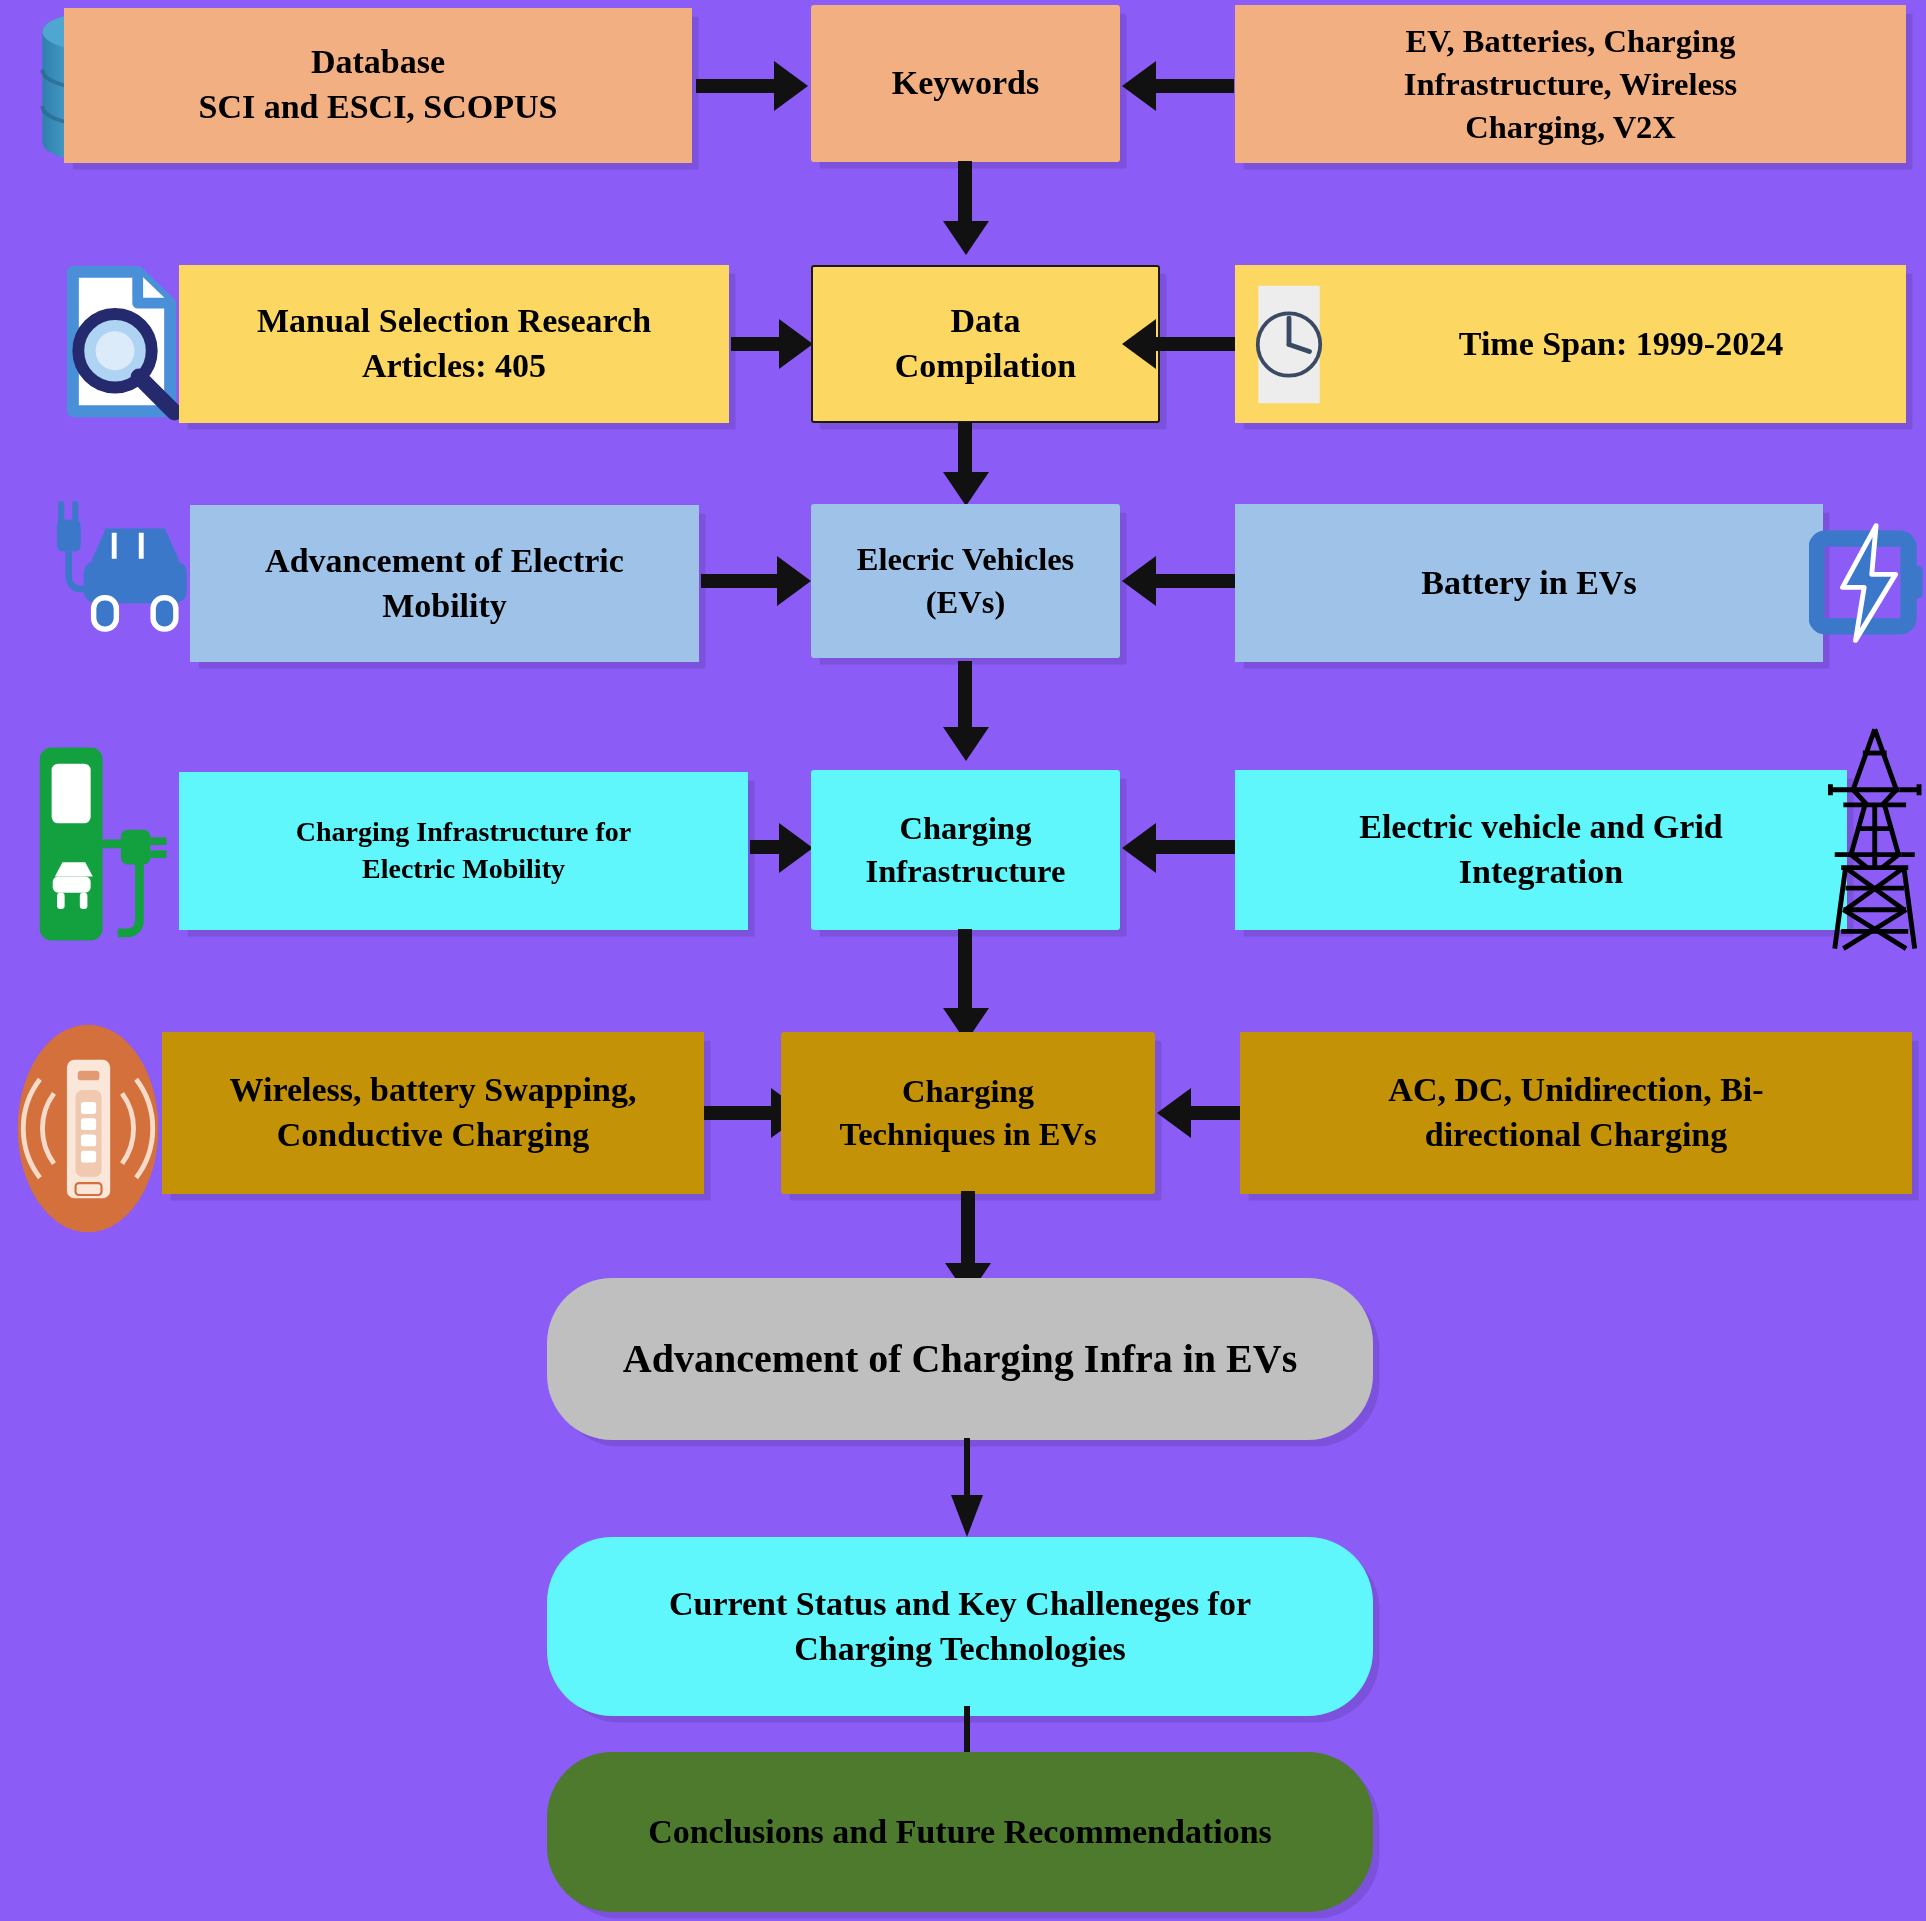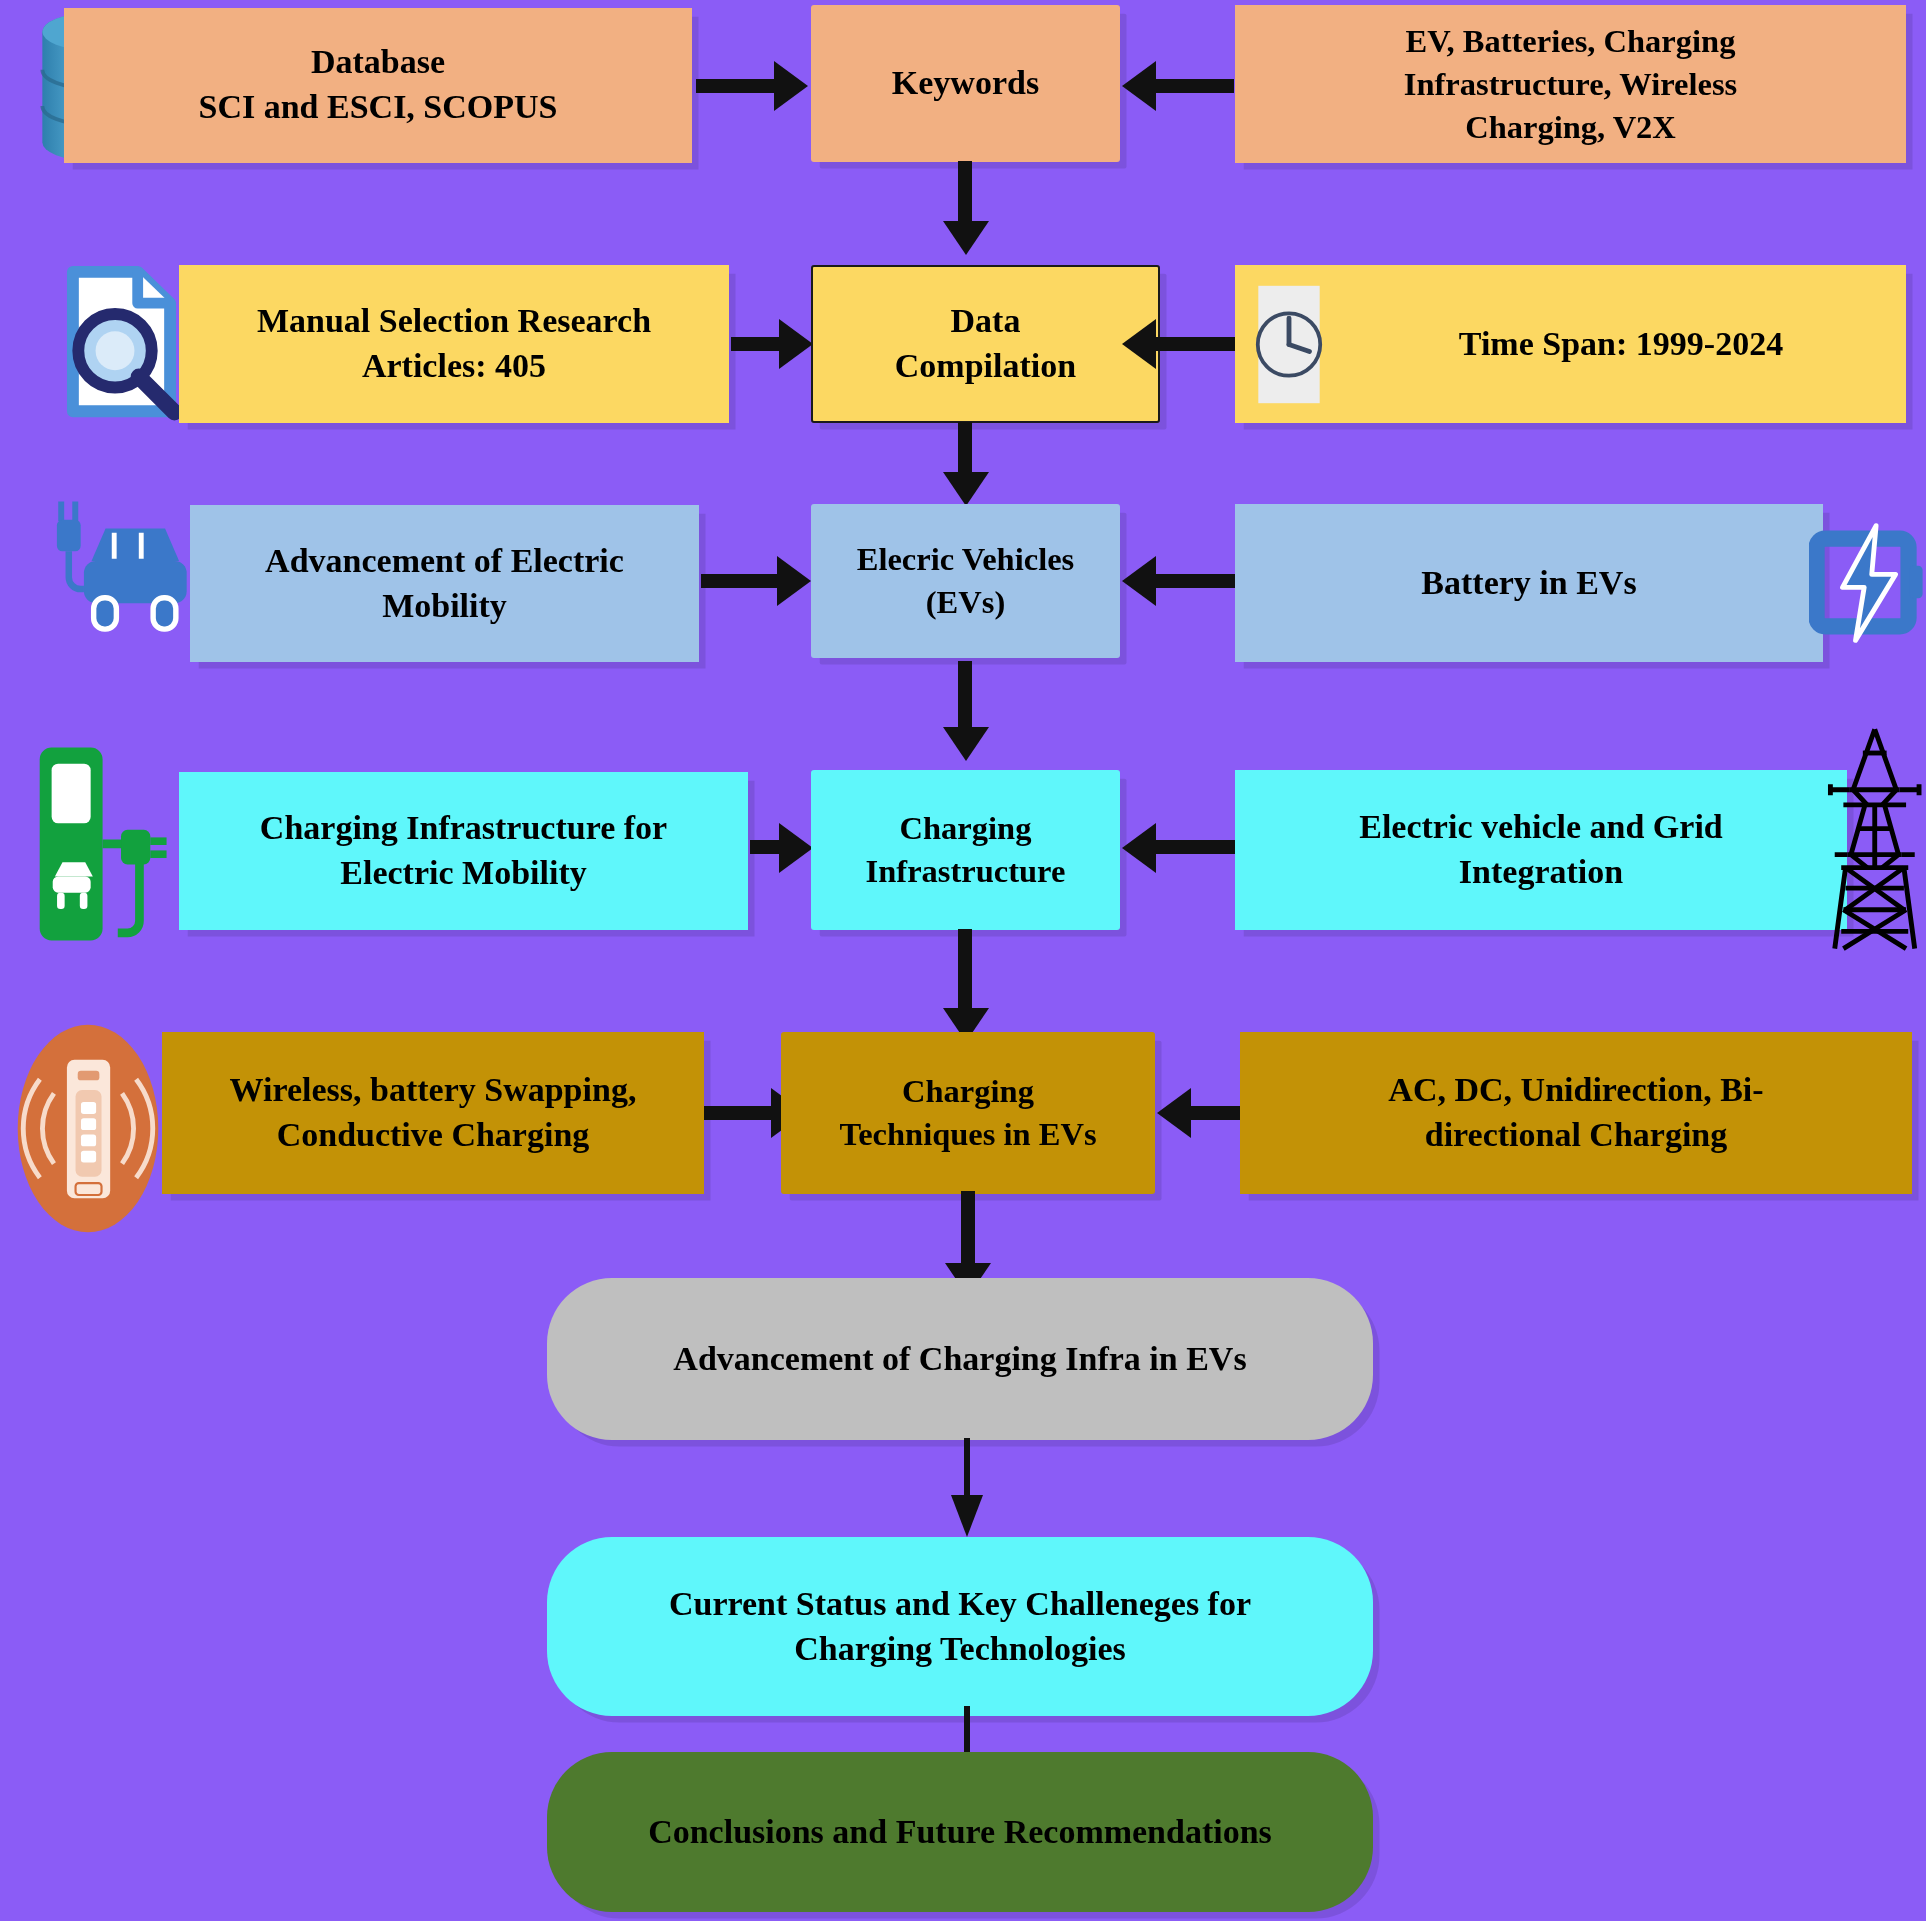--- a/index.html
+++ b/index.html
@@ -245,21 +245,21 @@
         <rect x="70" y="278" width="14" height="30" rx="6"></rect>
         <rect x="112" y="278" width="14" height="30" rx="6"></rect>
       </g>
       <path d="M154 188 h46 a22 22 0 0 1 22 22 v120 a22 22 0 0 1 -22 22 h-18" fill="none" stroke="#12A13E" stroke-width="16"></path>
       <rect x="188" y="162" width="54" height="64" rx="12" fill="#12A13E"></rect>
       <rect x="242" y="176" width="30" height="14" fill="#12A13E"></rect>
       <rect x="242" y="200" width="30" height="14" fill="#12A13E"></rect>
     </svg>
   </div>
 
-  <div class="node sq c-cyan" style="left:179px; top:772px; width:569px; height:158px; font-size:34px;">
+  <div class="node sq c-cyan" style="left:179px; top:772px; width:569px; height:158px; font-size:28px;">
     <span class="txt">
       <span>Charging Infrastructure for</span><br>
       <span>Electric Mobility</span>
     </span>
   </div>
 
   <div class="line-h" style="left:750px; top:840px; width:32.5px;"></div>
   <div class="head-r" style="left:779px; top:823px;"></div>
 
   <div class="node rnd c-cyan" style="left:811px; top:770px; width:309px; height:160px; font-size:32.5px;">
@@ -354,21 +354,21 @@
   <div class="node sq c-gold" style="left:1240px; top:1032px; width:672px; height:162px; font-size:34px;">
     <span class="txt">
       <span>AC, DC, Unidirection, Bi-</span><br>
       <span>directional Charging</span>
     </span>
   </div>
 
   <div class="line-v" style="left:961px; top:1191px; height:81px;"></div>
   <div class="head-d" style="left:945px; top:1263px;"></div>
 
-  <div class="node pill c-gray" style="left:547px; top:1278px; width:826px; height:162px; font-size:34px;">
+  <div class="node pill c-gray" style="left:547px; top:1278px; width:826px; height:162px; font-size:40px;">
     <span class="txt">Advancement of Charging Infra in EVs</span>
   </div>
 
   <div class="line-v thin" style="left:964px; top:1438px; height:70px;"></div>
   <div class="head-d slim" style="left:951px; top:1495px;"></div>
 
   <div class="node pill c-cyan" style="left:547px; top:1537px; width:826px; height:179px; font-size:34px;">
     <span class="txt">
       <span>Current Status and Key Challeneges for</span><br>
       <span>Charging Technologies</span>

